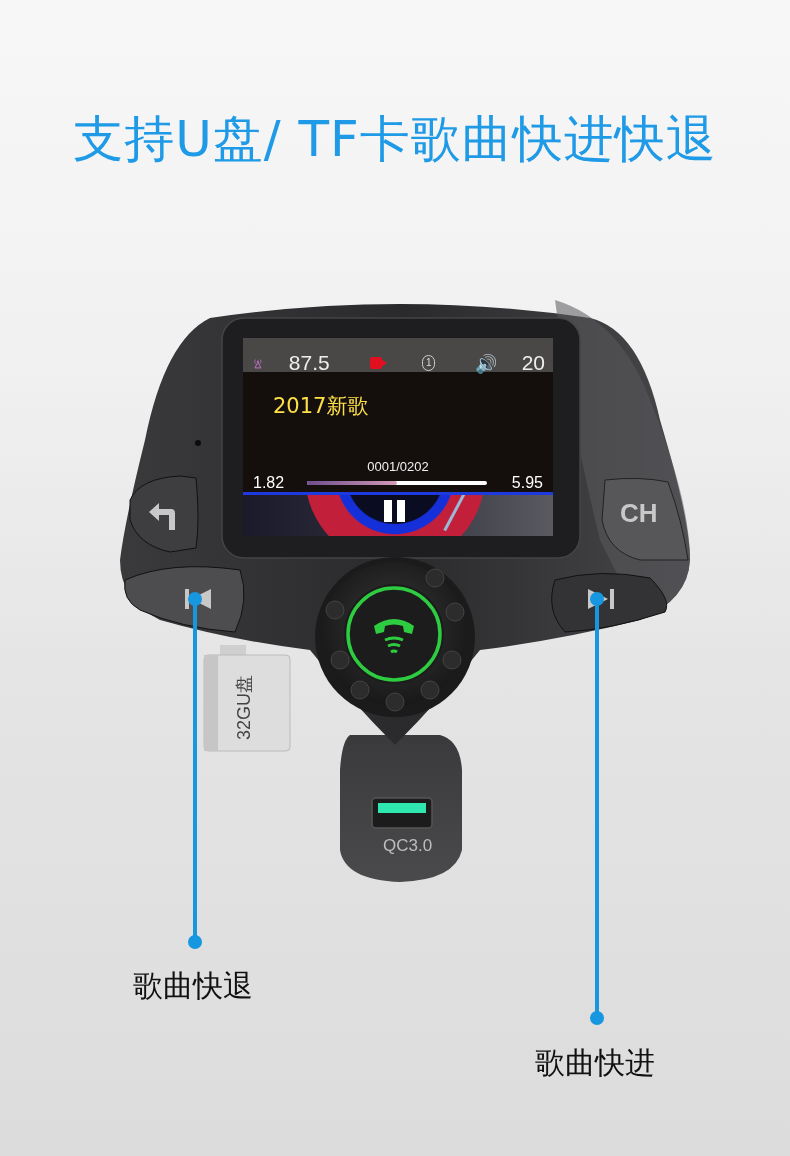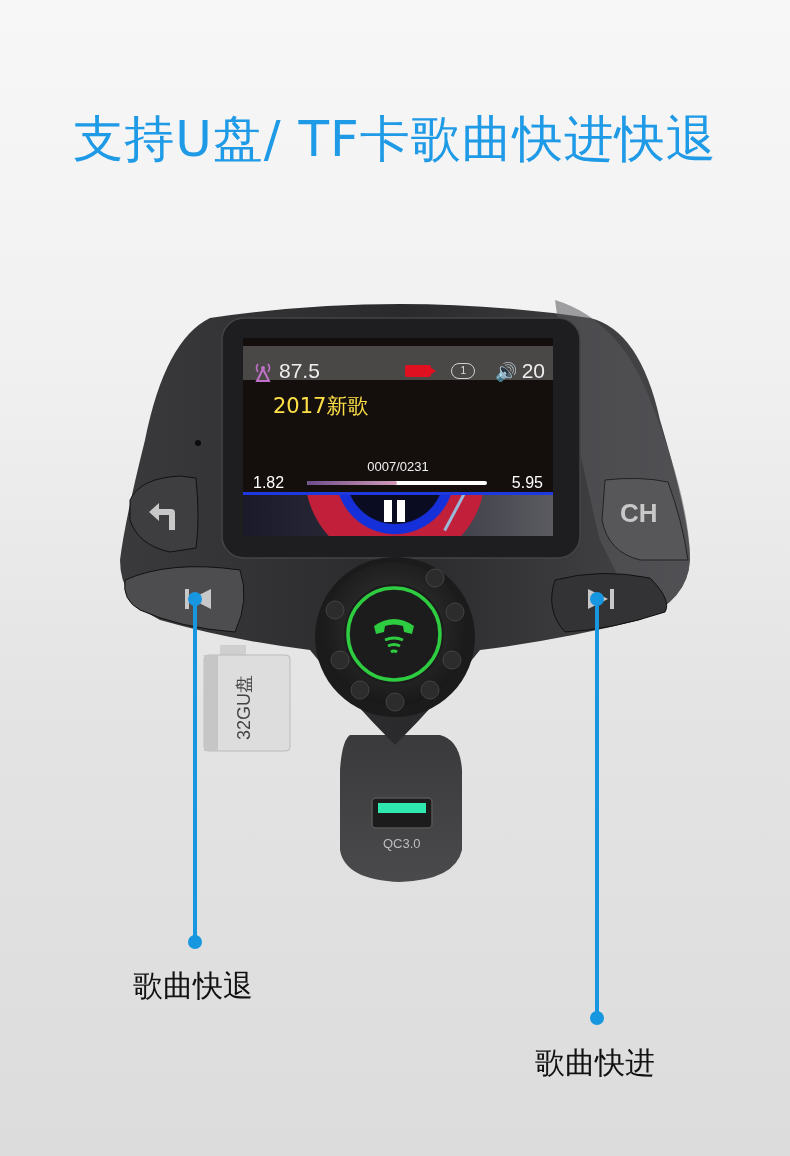--- a/index.html
+++ b/index.html
@@ -15,23 +15,23 @@
     letter-spacing: 1px; font-family: "DejaVu Sans", sans-serif;
   }
   
   .device { position: absolute; left: 0; top: 0; width: 790px; height: 1156px; }
   .body-shape { position: absolute; left: 0; top: 0; }
   .screen {
     position: absolute; left: 243px; top: 338px; width: 310px; height: 198px;
     background: #140e0d; overflow: hidden;
   }
   .status-bar {
-    position: absolute; left: 0; top: 8px; width: 310px; height: 34px;
+    position: absolute; left: 0; top: 0; width: 310px; height: 34px;
     background: #4a4846; display: flex; align-items: center; padding: 16px 8px 0 10px;
-    color: #eeeeee; font-size: 20px;
+    color: #eeeeee; font-size: 20px; gap: 20px;
   }
   .status-bar .freq { margin-left: 6px; font-family: "Liberation Sans", sans-serif; font-size: 21px; }
   .status-bar .spacer { flex: 1; }
   .rec { width: 26px; height: 12px; background: #e01020; margin-right: 20px; border-radius: 2px; position: relative; }
   .rec:after { content: ""; position: absolute; right: -5px; top: 2px; border-left: 6px solid #e01020; border-top: 4px solid transparent; border-bottom: 4px solid transparent; }
   .repeat { width: 24px; height: 16px; border: 1.5px solid #cfcfcf; border-radius: 9px; margin-right: 20px; font-size: 10px; color: #ddd; text-align: center; line-height: 13px; font-family: "Liberation Sans", sans-serif; }
   .vol-icon { color: #30b4e6; font-size: 18px; margin-right: 4px; }
   .vol { font-family: "Liberation Sans", sans-serif; font-size: 21px; }
   .album { position: absolute; left: 30px; top: 54px; color: #fde047; font-size: 21px; }
   .track { position: absolute; left: 27px; top: 87px; color: #f4f4f4; font-size: 22px; white-space: nowrap; }
@@ -53,21 +53,21 @@
   .pause span:first-child { left: 0; } .pause span:last-child { left: 13px; }
   .tonearm { position: absolute; left: 210px; top: -4px; width: 3px; height: 42px; background: #9ab8d8; transform: rotate(28deg); }
 
   .btn-label { position: absolute; color: #bdbdbd; font-family: "Liberation Sans", sans-serif; }
   .ch-label { left: 620px; top: 498px; font-size: 26px; font-weight: bold; color: #c8c8c8; }
 
   .callout-line { position: absolute; width: 4px; background: #1697e0; }
   .callout-dot { position: absolute; width: 14px; height: 14px; border-radius: 50%; background: #1697e0; }
   .callout-label { position: absolute; font-size: 30px; color: #111; }
   .usb-text { position: absolute; left: 232px; top: 740px; transform: rotate(-90deg); transform-origin: left top; color: #444; font-size: 18px; font-family: "Liberation Sans", sans-serif; white-space: nowrap; }
-  .qc-text { position: absolute; left: 383px; top: 836px; color: #bdbdbd; font-size: 13px; font-family: "Liberation Sans", sans-serif; }
+  .qc-text { position: absolute; left: 383px; top: 836px; color: #bdbdbd; font-size: 17px; font-family: "Liberation Sans", sans-serif; }
 </style>
 </head>
 <body>
 
 <div class="headline">支持U盘/ TF卡歌曲快进快退</div>
 
 <div class="device">
   <svg class="body-shape" width="790" height="1156">
     <defs>
       <linearGradient id="bodyG" x1="0" y1="0" x2="1" y2="0">
@@ -158,21 +158,21 @@
         <path d="M5 4 Q2 8 5 12 M15 4 Q18 8 15 12" stroke="#c070c8" stroke-width="1.6" fill="none"></path>
       </svg>
       <span class="freq">87.5</span>
       <span class="spacer"></span>
       <span class="rec"></span>
       <span class="repeat">1</span>
       <span class="vol-icon">🔊</span>
       <span class="vol">20</span>
     </div>
     <div class="album">2017新歌</div>
-    <div class="counter">0007/0231</div>
+    <div class="counter">0001/0202</div>
     <div class="t-elapsed">1.82</div>
     <div class="progress">
         <div class="fill" style="width: 50%;"></div>
       </div>
     <div class="t-total">5.95</div>
     <div class="disc-area">
       <div class="disc"></div>
       <div class="tonearm"></div>
       <div class="pause">
           <span></span>

